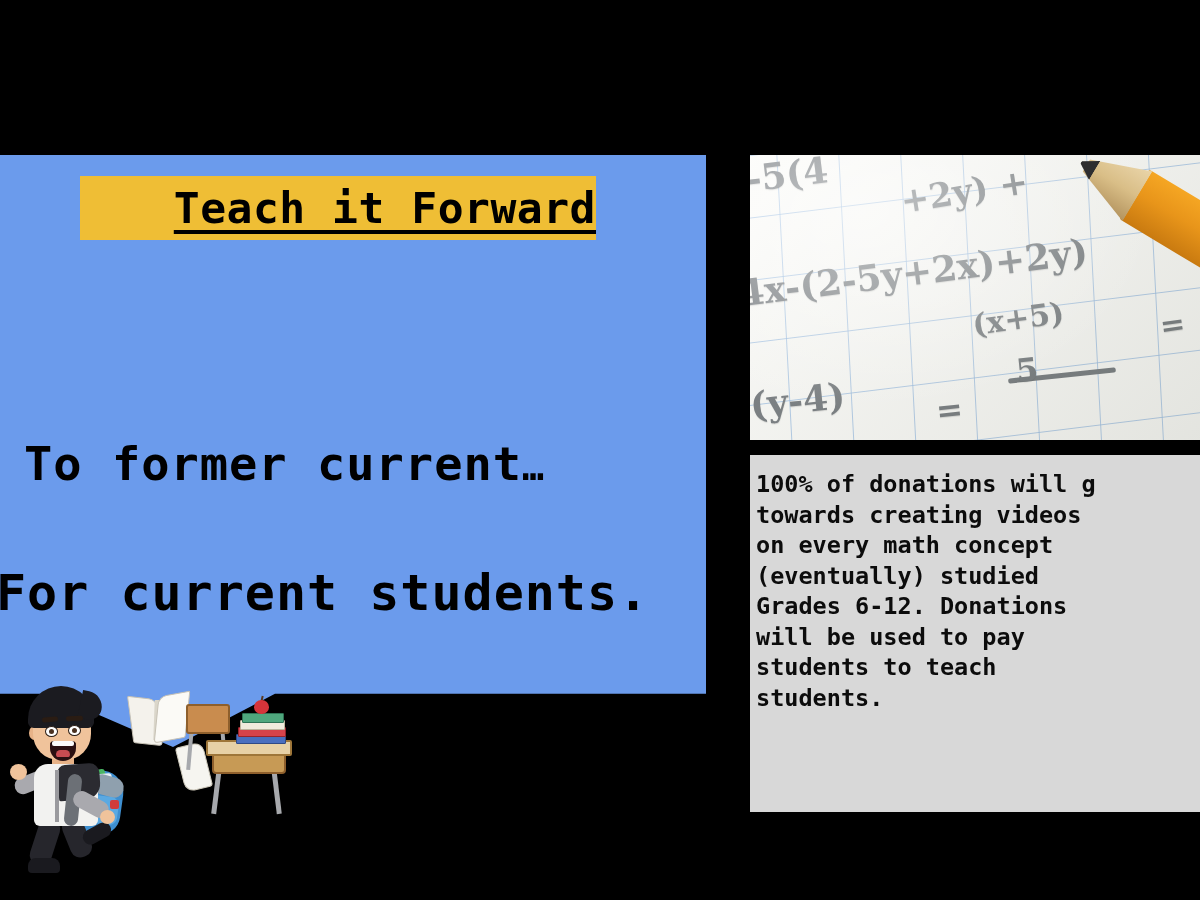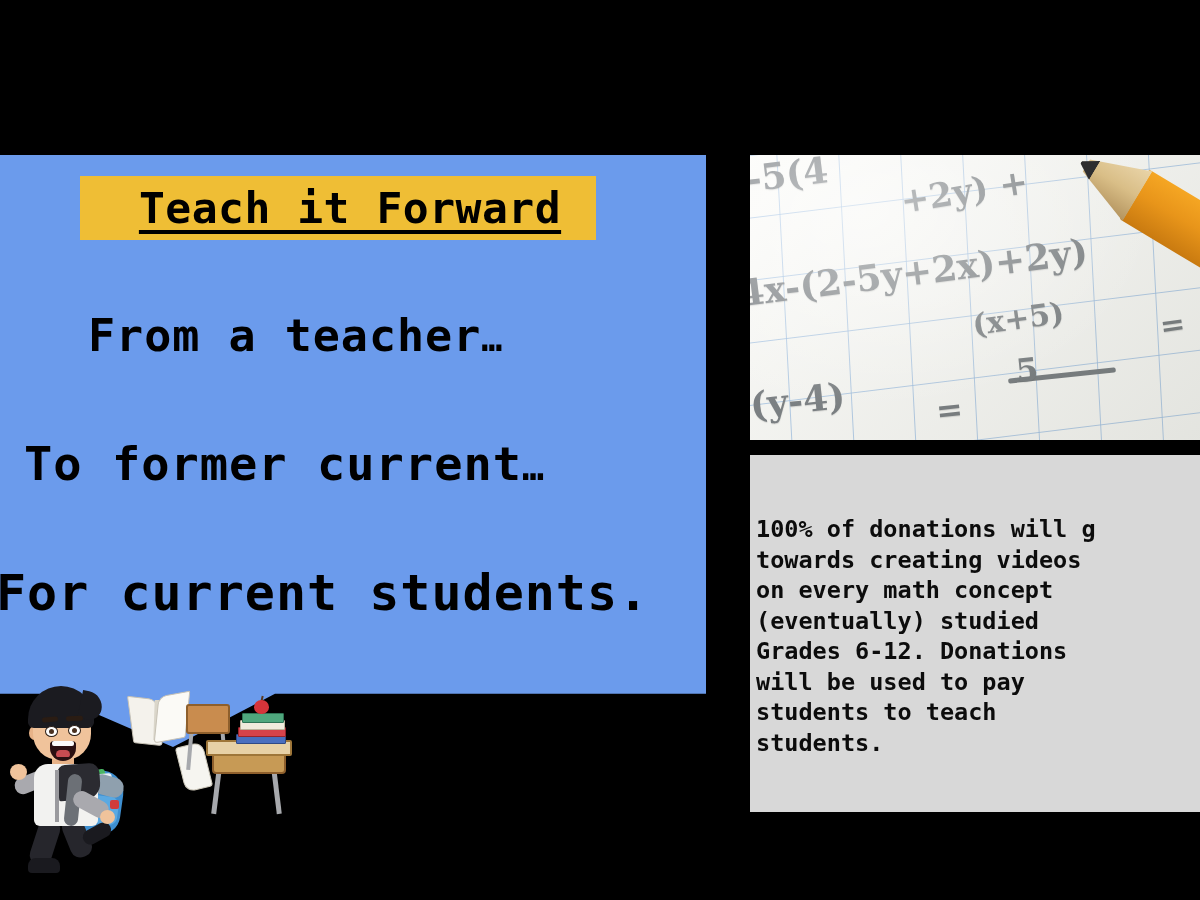--- a/index.html
+++ b/index.html
@@ -39,21 +39,21 @@
   #title-highlight {
     position: absolute;
     left: 80px;
     top: 176px;
     width: 516px;
     height: 64px;
     background: #EFBE35;
     z-index: 3;
     display: flex;
     align-items: center;
-    justify-content: center;
+    justify-content: flex-end;
     box-sizing: border-box;
     padding-left: 24px;
   }
   #title-text {
     font-family: "DejaVu Sans Mono", monospace;
     font-size: 43px;
     font-weight: bold;
     color: #000000;
     letter-spacing: 0.5px;
     line-height: 1;
@@ -448,35 +448,33 @@
     padding: 14px 0 0 6px;
   }
   #gray-text {
     font-family: "DejaVu Sans Mono", monospace;
     font-size: 23.5px;
     font-weight: bold;
     color: #0C0C0C;
     line-height: 1.30;
     letter-spacing: 0px;
     white-space: pre;
-    margin-top: 45px;
   }
 </style>
 </head>
 <body>
 
 <div id="slide">
 
   <div id="blue-panel"></div>
 
   <div id="title-highlight">
     <span id="title-text">Teach it Forward</span>
   </div>
 
-  <div class="blue-line" id="line-1"><span>From a teacher</span><span class="ellipsis-dim">…</span></div>
 
   <div class="blue-line" id="line-2"><span>To former current</span><span class="ellipsis-dim">…</span></div>
 
   <div class="blue-line" id="line-3"><span>For current students.</span><span class="ellipsis-dim"></span></div>
 
   <div id="cartoon-scene">
 
     <div>
       <div class="av" id="av-pack"></div>
       <div class="av" id="av-paper-y"></div>

